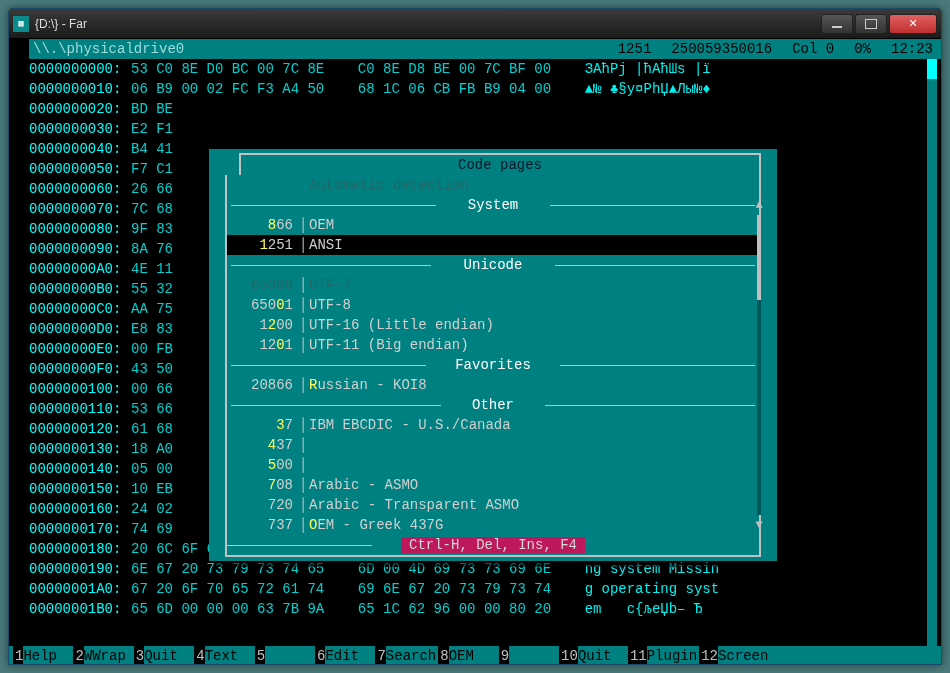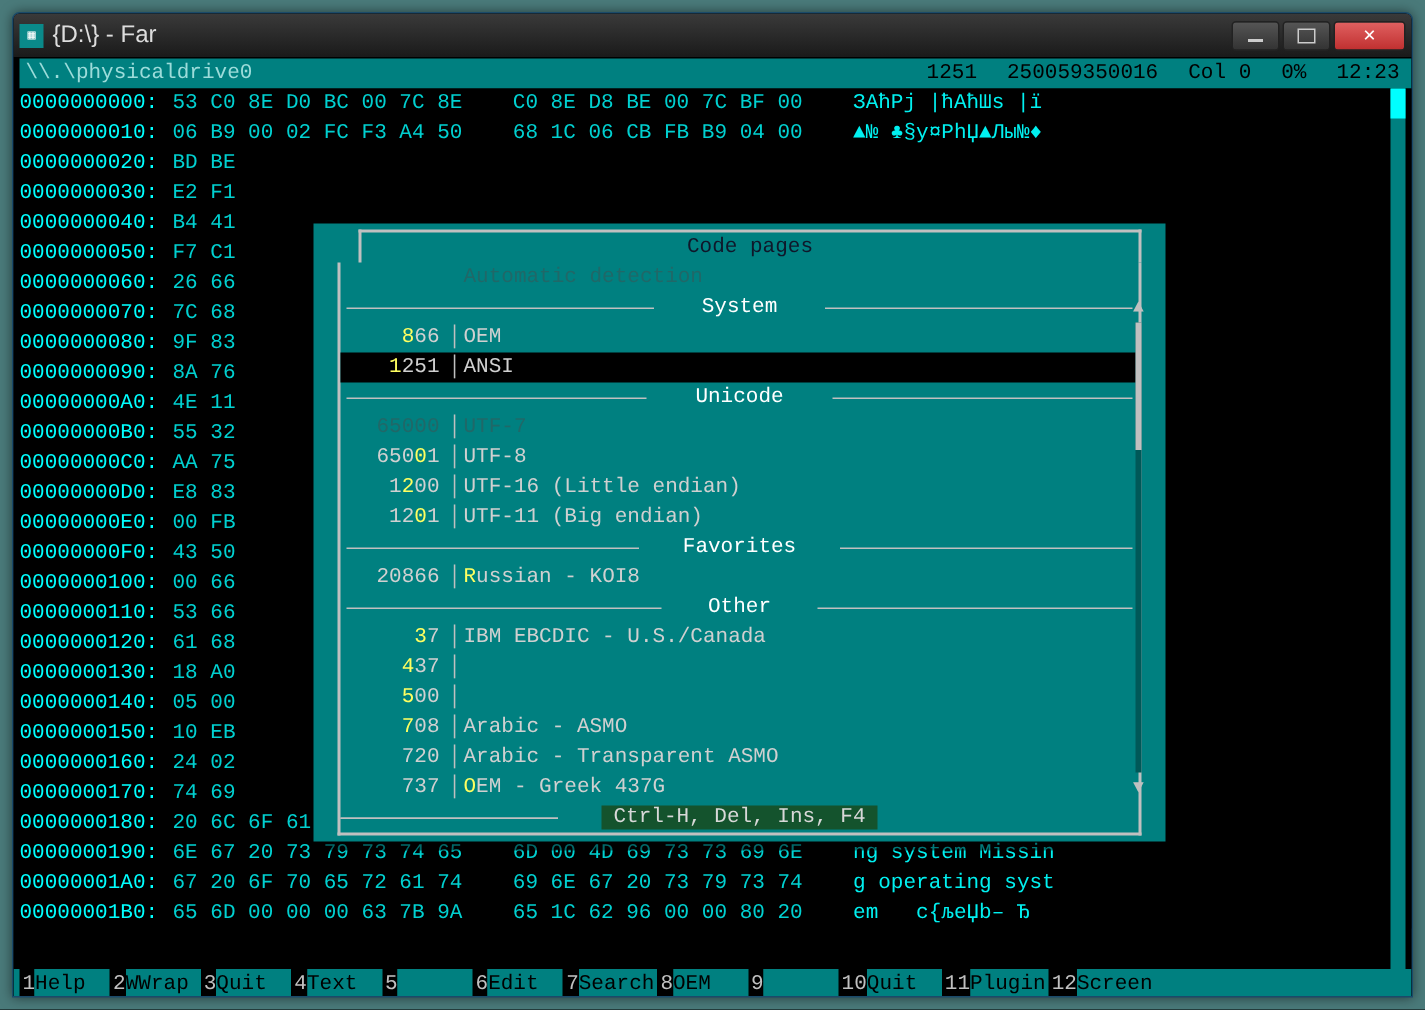--- a/index.html
+++ b/index.html
@@ -34,21 +34,21 @@
   .titlebar .icon {
     width: 16px; height: 16px;
     background: #0a8a8a;
     margin-right: 6px;
     display:flex;align-items:center;justify-content:center;
     color:#fff;font-size:9px;font-weight:bold;
   }
   .titlebar .title {
     color: #ddd;
     font-family: "Segoe UI", sans-serif;
-    font-size: 16px;
+    font-size: 12px;
     flex: 1;
   }
   .win-btns { display: flex; gap: 0; }
   .win-btn {
     width: 32px; height: 20px;
     background: linear-gradient(#555, #333);
     border: 1px solid #222;
     border-radius: 3px;
     margin-left: 2px;
     display: flex; align-items: center; justify-content: center;
@@ -61,21 +61,21 @@
     background: linear-gradient(#e06060, #c03030);
   }
   .win-btn.close::before { content:"✕"; color:#fff; font-size:11px; font-family:sans-serif;}
   
   .terminal {
     background: #000;
     width: 100%;
     height: 627px;
     line-height: 20px;
     position: relative;
-    padding-left: 4px;
+    padding-left: 20px;
   }
   .status-line {
     background: #008080;
     color: #000;
     display: flex;
     white-space: pre;
     height: 20px;
     padding: 0 4px;
   }
   .status-line .path { color: #9cdcda; flex:0 0 auto; }
@@ -150,21 +150,21 @@
   .dlg-scrollbar .track { position:absolute; top:20px; bottom:20px; left:2px; width:4px; background:#005858;}
   .dlg-scrollbar .thumb { background:#c0c0c0; width:100%; height:85px; }
   .dlg-hint {
      text-align:center; color:#d8d8d8; height:20px;
      position:relative;
   }
   .dlg-hint::before, .dlg-hint::after {
     content:""; display:block; position:absolute; top:50%;
     border-top:1px solid #c0c0c0;
   }
-  .dlg-hint .lbl{ background:#14532d; padding:0 8px; position:relative; z-index:1;text-align:center;}
+  .dlg-hint .lbl{ background:#be185d; padding:0 8px; position:relative; z-index:1;text-align:center;}
   
   .hex-scrollbar {
     position:absolute; right:4px; top:20px; bottom:20px; width:10px;
     color:#00ffff; background:#008080;
   }
   .hex-scrollbar .thumb {
     position:absolute; top:0; width:100%; height:20px; background:#00ffff;
   }
   
   .fnkeys {

